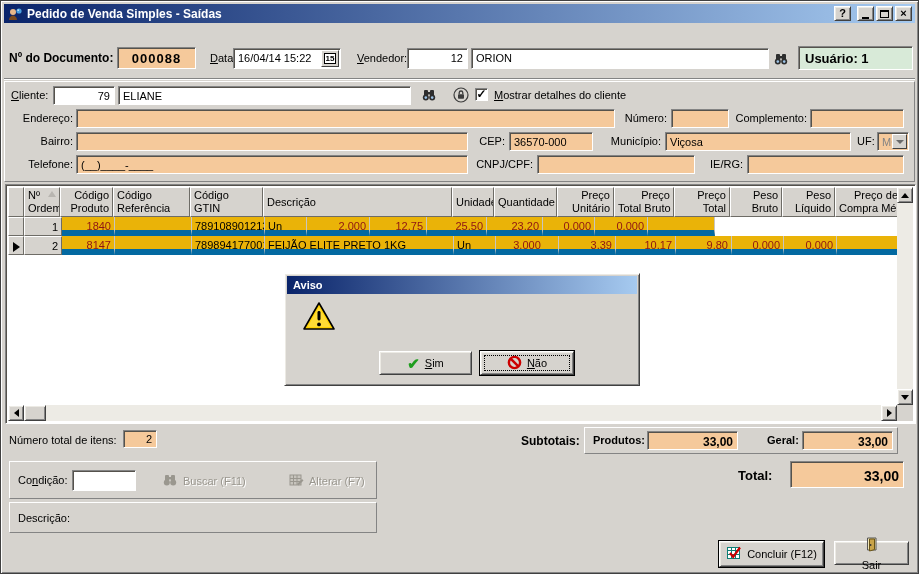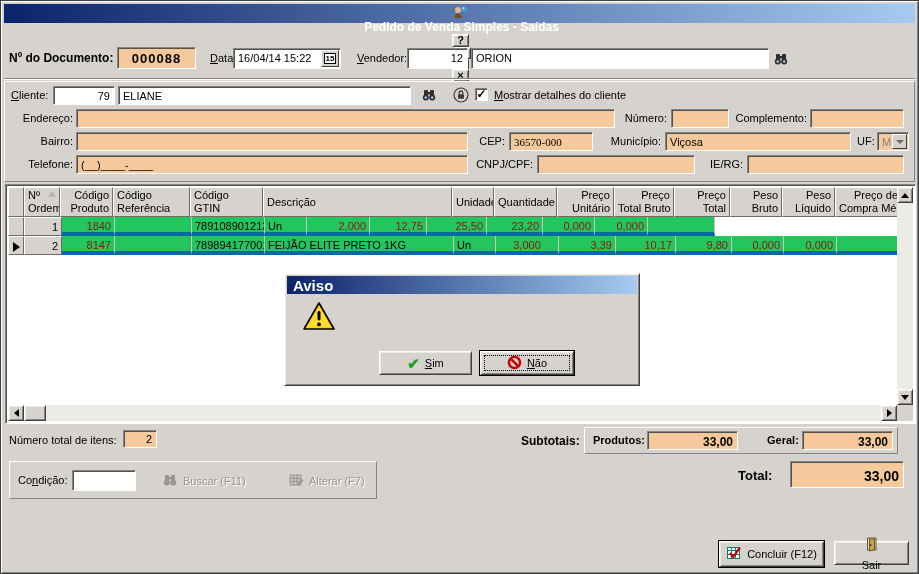--- a/index.html
+++ b/index.html
@@ -5,21 +5,21 @@
   *{box-sizing:border-box;margin:0;padding:0;}
   html,body{width:919px;height:574px;font-family:"Liberation Sans",sans-serif;background:#808080;}
   .window{position:relative;width:919px;height:574px;background:#D6D3CE;border:1px solid #404040;
           box-shadow:inset 1px 1px 0 #fff, inset -1px -1px 0 #848484, inset 2px 2px 0 #D6D3CE, inset -2px -2px 0 #D6D3CE;overflow:hidden;}
   .abs{position:absolute;}
   .lbl{position:absolute;font-size:11px;color:#000;white-space:nowrap;}
   .bold{font-weight:bold;}
   .rt{text-align:right;}
   
   .titlebar{position:absolute;left:3px;top:3px;right:3px;height:19px;background:linear-gradient(90deg,#0A246A,#A6CAF0);
-            display:flex;align-items:center;padding:0 3px;flex-direction:column;}
+            display:flex;align-items:center;padding:0 3px;}
   .title-text{color:#fff;font-weight:bold;font-size:12px;margin-left:4px;flex:1;white-space:nowrap;}
   .tb-btn{width:17px;height:15px;background:#D6D3CE;border:1px solid;border-color:#fff #404040 #404040 #fff;
           box-shadow:inset 1px 1px 0 #eceae4, inset -1px -1px 0 #848484;font-size:11px;font-weight:bold;
           display:flex;align-items:center;justify-content:center;margin-left:2px;line-height:1;}
   .gap{margin-left:6px;}
   .minglyph{display:block;width:7px;height:2px;background:#000;margin-top:8px;}
   .maxglyph{display:block;width:9px;height:8px;border:1px solid #000;border-top:2px solid #000;}
   .appicon svg{display:block;}
   .menubar{position:absolute;left:3px;top:22px;right:3px;height:19px;display:flex;align-items:center;font-size:11px;
            border-bottom:1px solid #b8b5b0;}
@@ -46,22 +46,22 @@
   .tri-down{width:0;height:0;border-left:4px solid transparent;border-right:4px solid transparent;border-top:4px solid #6a6a6a;}
   
   .grid{position:absolute;left:4px;top:183px;width:911px;height:240px;background:#fff;border:1px solid;
         border-color:#848484 #fff #fff #848484;box-shadow:inset 1px 1px 0 #55524c;}
   .grid-data{position:absolute;left:2px;top:2px;right:18px;bottom:18px;overflow:hidden;background:#fff;}
   .grid-header{display:flex;height:30px;}
   .gh{flex:none;background:#D6D3CE;border:1px solid;border-color:#fff #6e6c66 #6e6c66 #fff;font-size:11px;
       line-height:13px;padding:1px 3px;overflow:hidden;white-space:nowrap;position:relative;display:flex;
       flex-direction:column;justify-content:center;}
   .grow{display:flex;height:19px;}
-  .gc{flex:none;font-size:11px;padding:3px 3px 0;border-right:1px solid #c8c5c0;border-bottom:4px solid #0369a1;
-      background:#22c55e;white-space:nowrap;overflow:hidden;}
+  .gc{flex:none;font-size:11px;padding:3px 3px 0;border-right:1px solid #c8c5c0;border-bottom:6px solid #0369a1;
+      background:#eab308;white-space:nowrap;overflow:hidden;}
   .selcol{width:16px;flex:none;}
   .fixedcell{background:#D6D3CE;border:1px solid;border-color:#fff #6e6c66 #6e6c66 #fff;}
   .red{color:#8E1414;}
   .sort{position:absolute;right:3px;top:3px;width:0;height:0;border-left:4px solid transparent;
         border-right:4px solid transparent;border-bottom:6px solid #b8b5b0;}
   .rowarrow{display:block;margin:2px auto 0;width:0;height:0;border-top:5px solid transparent;
             border-bottom:5px solid transparent;border-left:7px solid #000;}
   .vscroll{position:absolute;right:2px;top:2px;width:16px;bottom:18px;background:#EDEBE5;}
   .hscroll{position:absolute;left:2px;right:18px;bottom:2px;height:16px;background:#EDEBE5;}
   .sb-corner{position:absolute;right:2px;bottom:2px;width:16px;height:16px;background:#D6D3CE;}
@@ -79,21 +79,21 @@
        box-shadow:inset 1px 1px 0 #eceae4, inset -1px -1px 0 #848484;font-size:11px;display:flex;
        align-items:center;justify-content:center;gap:5px;}
   .btn.default{box-shadow:inset 1px 1px 0 #eceae4, inset -1px -1px 0 #848484, 0 0 0 1px #000;}
   .focusdots{outline:1px dotted #000;outline-offset:-5px;}
   .disbtn{position:absolute;display:flex;align-items:center;gap:5px;font-size:11px;color:#9a978f;
           text-shadow:1px 1px 0 #fff;}
   .checkmark{color:#1F9E1F;font-weight:bold;font-size:15px;line-height:1;}
   .dialog{position:absolute;left:283px;top:272px;width:356px;height:113px;background:#D6D3CE;border:1px solid;
           border-color:#fff #404040 #404040 #fff;box-shadow:inset 1px 1px 0 #eceae4, inset -1px -1px 0 #848484;z-index:50;}
   .dlg-title{position:absolute;left:2px;right:2px;top:2px;height:18px;background:linear-gradient(90deg,#0A246A,#A6CAF0);
-             color:#fff;font-weight:bold;font-size:15px;display:flex;align-items:center;padding-left:6px;}
+             color:#fff;font-weight:bold;font-size:11px;display:flex;align-items:center;padding-left:6px;}
   u{text-decoration:underline;}
 </style>
 </head>
 <body>
 
 <div class="window">
 
   <div class="titlebar">
     <span class="appicon">
       <svg width="16" height="16" viewBox="0 0 16 16">
@@ -132,20 +132,23 @@
     <svg width="16" height="16" viewBox="0 0 16 16">
         <rect x="3" y="3" width="4" height="6" rx="1" fill="#2e2e2e"></rect>
         <rect x="9" y="3" width="4" height="6" rx="1" fill="#2e2e2e"></rect>
         <rect x="6.7" y="5" width="2.6" height="2.5" fill="#2e2e2e"></rect>
         <circle cx="4.8" cy="10.6" r="3" fill="#2e2e2e"></circle>
         <circle cx="11.2" cy="10.6" r="3" fill="#2e2e2e"></circle>
         <circle cx="4.8" cy="10.6" r="1.3" fill="#9ec4e8"></circle>
         <circle cx="11.2" cy="10.6" r="1.3" fill="#9ec4e8"></circle>
       </svg>
   </span>
+  <div class="userbox" style="left:797px;top:45px;width:115px;height:24px;">
+    <span>Usuário:</span> <span>1</span>
+  </div>
 
   <div class="clientpanel"></div>
   <div class="lbl" style="left:10px;top:88px;"><u>C</u>liente:</div>
   <div class="edit rt" style="left:52px;top:85px;width:62px;height:19px;">79</div>
   <div class="edit" style="left:117px;top:85px;width:293px;height:19px;">ELIANE</div>
   <span class="icon16" style="left:420px;top:86px;">
     <svg width="16" height="16" viewBox="0 0 16 16">
         <rect x="3" y="3" width="4" height="6" rx="1" fill="#2e2e2e"></rect>
         <rect x="9" y="3" width="4" height="6" rx="1" fill="#2e2e2e"></rect>
         <rect x="6.7" y="5" width="2.6" height="2.5" fill="#2e2e2e"></rect>
@@ -168,21 +171,21 @@
   <div class="lbl rt" style="left:8px;top:111px;width:64px;">Endereço:</div>
   <div class="edit peach" style="left:75px;top:108px;width:539px;height:19px;"></div>
   <div class="lbl rt" style="left:600px;top:111px;width:66px;">Número:</div>
   <div class="edit peach" style="left:670px;top:108px;width:58px;height:19px;"></div>
   <div class="lbl rt" style="left:732px;top:111px;width:74px;">Complemento:</div>
   <div class="edit peach" style="left:809px;top:108px;width:94px;height:19px;"></div>
 
   <div class="lbl rt" style="left:8px;top:134px;width:64px;">Bairro:</div>
   <div class="edit peach" style="left:75px;top:131px;width:392px;height:19px;"></div>
   <div class="lbl rt" style="left:470px;top:134px;width:34px;">CEP:</div>
-  <div class="edit peach" style="left:508px;top:131px;width:84px;height:19px;font-family:Liberation Serif, serif;">36570-000</div>
+  <div class="edit peach" style="left:508px;top:131px;width:84px;height:19px;">36570-000</div>
   <div class="lbl rt" style="left:596px;top:134px;width:64px;">Município:</div>
   <div class="edit peach" style="left:664px;top:131px;width:186px;height:19px;">Viçosa</div>
   <div class="lbl" style="left:856px;top:134px;">UF:</div>
   <div class="combo" style="left:876px;top:131px;width:32px;height:19px;">
     <span class="val">MG</span>
     <span class="combo-arrow">
         <span class="tri-down"></span>
       </span>
   </div>
 
@@ -291,20 +294,23 @@
     </div>
     <div class="disbtn" style="left:278px;top:10px;">
       <span><svg width="16" height="16" viewBox="0 0 16 16">
             <rect x="2" y="3" width="11" height="10" fill="#c7c4bd" stroke="#9a978f"></rect>
             <path d="M2 6.5h11M2 9.5h11M5.5 3v10M9 3v10" stroke="#9a978f" fill="none"></path>
             <path d="M9 12l5-5 1.5 1.5-5 5z" fill="#9a978f"></path>
           </svg></span>
       <span>Alterar (F7)</span>
     </div>
   </div>
+  <div class="rpanel" style="left:8px;top:501px;width:368px;height:31px;">
+    <div class="lbl" style="left:8px;top:9px;">Descrição:</div>
+  </div>
   <div class="lbl bold" style="left:737px;top:467px;font-size:13px;">Total:</div>
   <div class="edit peach rt bold" style="left:789px;top:460px;width:114px;height:27px;font-size:14px;padding-top:6px;">33,00</div>
 
   <div class="btn default" style="left:718px;top:540px;width:105px;height:26px;">
     <span><svg width="16" height="16" viewBox="0 0 16 16">
           <rect x="1.5" y="2.5" width="12" height="11" fill="#fff" stroke="#0D7E75"></rect>
           <path d="M1.5 5.5h12M1.5 9.5h12M5.5 2.5v11M9.5 2.5v11" stroke="#0D7E75" fill="none"></path>
           <path d="M4 8l3.2 4L14 2.5" stroke="#CC0000" stroke-width="2.2" fill="none"></path>
         </svg></span>
     <span>Concluir (F12)</span>

